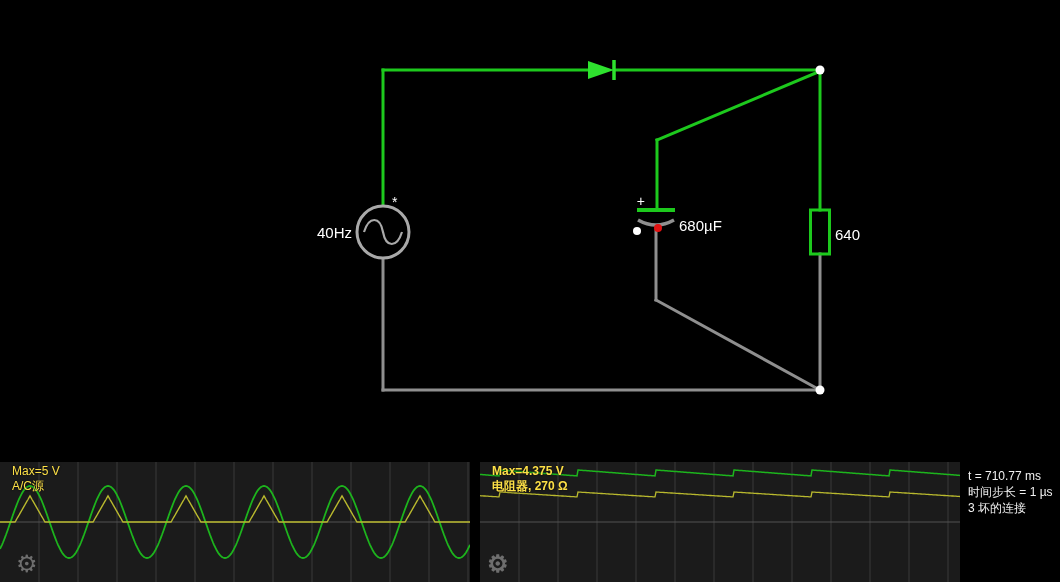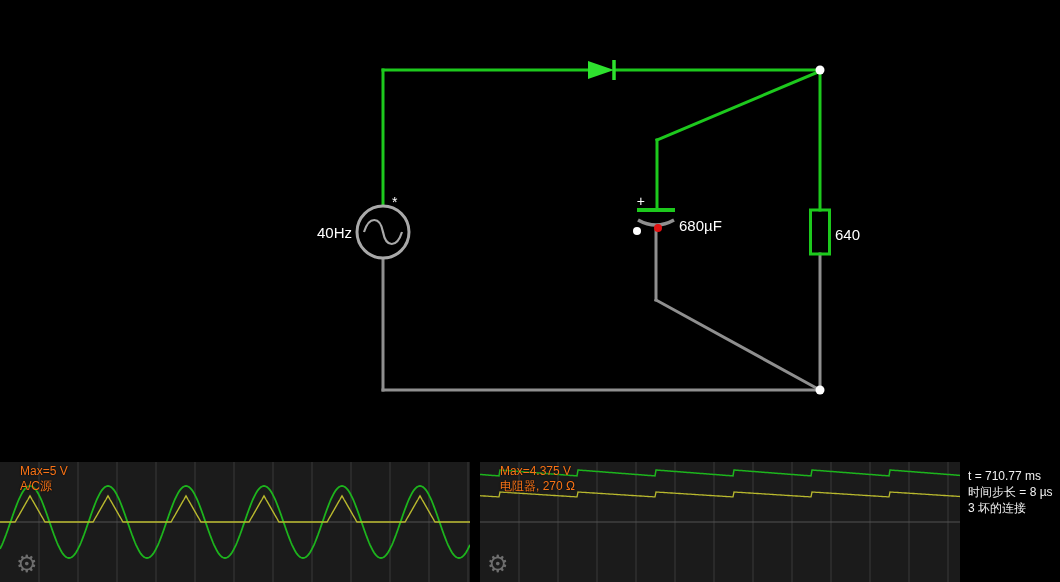--- a/index.html
+++ b/index.html
@@ -7,23 +7,23 @@
        font-family:"Liberation Sans",sans-serif;}
   svg text{font-family:"Liberation Sans",sans-serif;}
   .circuit{position:absolute;top:0;left:0;}
   .wire-active{stroke:var(--active);stroke-width:3;fill:none;stroke-linecap:square;}
   .wire-neutral{stroke:var(--neutral);stroke-width:3;fill:none;stroke-linecap:square;}
   .comp-label{fill:var(--label);font-size:15px;}
   .small-mark{fill:var(--label);font-size:14px;}
   .scope-row{position:absolute;top:462px;left:0;width:1060px;height:120px;background:#000;}
   .scope{position:absolute;top:0;height:120px;background:#1b1b1b;}
   .scope-left{left:0;width:470px;}
-  .scope-right{left:480px;width:480px;}
+  .scope-right{left:480px;width:480px;font-weight:bold;}
   .scope svg{position:absolute;top:0;left:0;}
-  .scope-label{position:absolute;top:2px;left:20px;color:#f97316;font-size:12px;line-height:15px;
+  .scope-label{position:absolute;top:2px;left:12px;color:#fde047;font-size:12px;line-height:15px;
                white-space:pre;pointer-events:none;text-shadow:0 0 2px #000;}
   .gear{position:absolute;top:90px;color:#6e6e6e;font-size:24px;line-height:24px;cursor:pointer;}
   .gear-left{left:16px;}
   .gear-right{left:7px;}
   .scope-info{position:absolute;top:0;left:960px;width:100px;height:120px;background:#000;
               color:#f2f2f2;font-size:12px;line-height:16px;padding-top:6px;box-sizing:border-box;
               padding-left:8px;white-space:nowrap;}
 </style>
 </head>
 <body>
@@ -117,18 +117,18 @@
           <line x1="0" y1="60" x2="480" y2="60" stroke="#525252" stroke-width="1"></line>
           <polyline points="0,12.5 1,12.5 2,12.6 3,12.7 4,12.8 5,12.8 6,12.9 7,13.0 8,13.1 9,13.2 10,13.2 11,13.3 12,13.4 13,13.5 14,13.5 15,13.6 16,13.7 17,13.8 18,13.8 19,13.9 20,8.0 21,8.1 22,8.2 23,8.2 24,8.3 25,8.4 26,8.5 27,8.5 28,8.6 29,8.7 30,8.8 31,8.8 32,8.9 33,9.0 34,9.1 35,9.2 36,9.2 37,9.3 38,9.4 39,9.5 40,9.5 41,9.6 42,9.7 43,9.8 44,9.8 45,9.9 46,10.0 47,10.1 48,10.2 49,10.2 50,10.3 51,10.4 52,10.5 53,10.5 54,10.6 55,10.7 56,10.8 57,10.8 58,10.9 59,11.0 60,11.1 61,11.2 62,11.2 63,11.3 64,11.4 65,11.5 66,11.5 67,11.6 68,11.7 69,11.8 70,11.8 71,11.9 72,12.0 73,12.1 74,12.2 75,12.2 76,12.3 77,12.4 78,12.5 79,12.5 80,12.6 81,12.7 82,12.8 83,12.8 84,12.9 85,13.0 86,13.1 87,13.2 88,13.2 89,13.3 90,13.4 91,13.5 92,13.5 93,13.6 94,13.7 95,13.8 96,13.8 97,13.9 98,8.0 99,8.1 100,8.2 101,8.2 102,8.3 103,8.4 104,8.5 105,8.5 106,8.6 107,8.7 108,8.8 109,8.8 110,8.9 111,9.0 112,9.1 113,9.2 114,9.2 115,9.3 116,9.4 117,9.5 118,9.5 119,9.6 120,9.7 121,9.8 122,9.8 123,9.9 124,10.0 125,10.1 126,10.2 127,10.2 128,10.3 129,10.4 130,10.5 131,10.5 132,10.6 133,10.7 134,10.8 135,10.8 136,10.9 137,11.0 138,11.1 139,11.2 140,11.2 141,11.3 142,11.4 143,11.5 144,11.5 145,11.6 146,11.7 147,11.8 148,11.8 149,11.9 150,12.0 151,12.1 152,12.2 153,12.2 154,12.3 155,12.4 156,12.5 157,12.5 158,12.6 159,12.7 160,12.8 161,12.8 162,12.9 163,13.0 164,13.1 165,13.2 166,13.2 167,13.3 168,13.4 169,13.5 170,13.5 171,13.6 172,13.7 173,13.8 174,13.8 175,13.9 176,8.0 177,8.1 178,8.2 179,8.2 180,8.3 181,8.4 182,8.5 183,8.5 184,8.6 185,8.7 186,8.8 187,8.8 188,8.9 189,9.0 190,9.1 191,9.2 192,9.2 193,9.3 194,9.4 195,9.5 196,9.5 197,9.6 198,9.7 199,9.8 200,9.8 201,9.9 202,10.0 203,10.1 204,10.2 205,10.2 206,10.3 207,10.4 208,10.5 209,10.5 210,10.6 211,10.7 212,10.8 213,10.8 214,10.9 215,11.0 216,11.1 217,11.2 218,11.2 219,11.3 220,11.4 221,11.5 222,11.5 223,11.6 224,11.7 225,11.8 226,11.8 227,11.9 228,12.0 229,12.1 230,12.2 231,12.2 232,12.3 233,12.4 234,12.5 235,12.5 236,12.6 237,12.7 238,12.8 239,12.8 240,12.9 241,13.0 242,13.1 243,13.2 244,13.2 245,13.3 246,13.4 247,13.5 248,13.5 249,13.6 250,13.7 251,13.8 252,13.8 253,13.9 254,8.0 255,8.1 256,8.2 257,8.2 258,8.3 259,8.4 260,8.5 261,8.5 262,8.6 263,8.7 264,8.8 265,8.8 266,8.9 267,9.0 268,9.1 269,9.2 270,9.2 271,9.3 272,9.4 273,9.5 274,9.5 275,9.6 276,9.7 277,9.8 278,9.8 279,9.9 280,10.0 281,10.1 282,10.2 283,10.2 284,10.3 285,10.4 286,10.5 287,10.5 288,10.6 289,10.7 290,10.8 291,10.8 292,10.9 293,11.0 294,11.1 295,11.2 296,11.2 297,11.3 298,11.4 299,11.5 300,11.5 301,11.6 302,11.7 303,11.8 304,11.8 305,11.9 306,12.0 307,12.1 308,12.2 309,12.2 310,12.3 311,12.4 312,12.5 313,12.5 314,12.6 315,12.7 316,12.8 317,12.8 318,12.9 319,13.0 320,13.1 321,13.2 322,13.2 323,13.3 324,13.4 325,13.5 326,13.5 327,13.6 328,13.7 329,13.8 330,13.8 331,13.9 332,8.0 333,8.1 334,8.2 335,8.2 336,8.3 337,8.4 338,8.5 339,8.5 340,8.6 341,8.7 342,8.8 343,8.8 344,8.9 345,9.0 346,9.1 347,9.2 348,9.2 349,9.3 350,9.4 351,9.5 352,9.5 353,9.6 354,9.7 355,9.8 356,9.8 357,9.9 358,10.0 359,10.1 360,10.2 361,10.2 362,10.3 363,10.4 364,10.5 365,10.5 366,10.6 367,10.7 368,10.8 369,10.8 370,10.9 371,11.0 372,11.1 373,11.2 374,11.2 375,11.3 376,11.4 377,11.5 378,11.5 379,11.6 380,11.7 381,11.8 382,11.8 383,11.9 384,12.0 385,12.1 386,12.2 387,12.2 388,12.3 389,12.4 390,12.5 391,12.5 392,12.6 393,12.7 394,12.8 395,12.8 396,12.9 397,13.0 398,13.1 399,13.2 400,13.2 401,13.3 402,13.4 403,13.5 404,13.5 405,13.6 406,13.7 407,13.8 408,13.8 409,13.9 410,8.0 411,8.1 412,8.2 413,8.2 414,8.3 415,8.4 416,8.5 417,8.5 418,8.6 419,8.7 420,8.8 421,8.8 422,8.9 423,9.0 424,9.1 425,9.2 426,9.2 427,9.3 428,9.4 429,9.5 430,9.5 431,9.6 432,9.7 433,9.8 434,9.8 435,9.9 436,10.0 437,10.1 438,10.2 439,10.2 440,10.3 441,10.4 442,10.5 443,10.5 444,10.6 445,10.7 446,10.8 447,10.8 448,10.9 449,11.0 450,11.1 451,11.2 452,11.2 453,11.3 454,11.4 455,11.5 456,11.5 457,11.6 458,11.7 459,11.8 460,11.8 461,11.9 462,12.0 463,12.1 464,12.2 465,12.2 466,12.3 467,12.4 468,12.5 469,12.5 470,12.6 471,12.7 472,12.8 473,12.8 474,12.9 475,13.0 476,13.1 477,13.2 478,13.2 479,13.3 480,13.4 " fill="none" stroke="#1db41d" stroke-width="1.5"></polyline>
           <polyline points="0,33.7 1,33.8 2,33.8 3,33.9 4,34.0 5,34.0 6,34.1 7,34.2 8,34.2 9,34.3 10,34.4 11,34.4 12,34.5 13,34.6 14,34.6 15,34.7 16,34.7 17,34.8 18,34.9 19,34.9 20,30.0 21,30.1 22,30.1 23,30.2 24,30.3 25,30.3 26,30.4 27,30.4 28,30.5 29,30.6 30,30.6 31,30.7 32,30.8 33,30.8 34,30.9 35,31.0 36,31.0 37,31.1 38,31.2 39,31.2 40,31.3 41,31.3 42,31.4 43,31.5 44,31.5 45,31.6 46,31.7 47,31.7 48,31.8 49,31.9 50,31.9 51,32.0 52,32.1 53,32.1 54,32.2 55,32.2 56,32.3 57,32.4 58,32.4 59,32.5 60,32.6 61,32.6 62,32.7 63,32.8 64,32.8 65,32.9 66,32.9 67,33.0 68,33.1 69,33.1 70,33.2 71,33.3 72,33.3 73,33.4 74,33.5 75,33.5 76,33.6 77,33.7 78,33.7 79,33.8 80,33.8 81,33.9 82,34.0 83,34.0 84,34.1 85,34.2 86,34.2 87,34.3 88,34.4 89,34.4 90,34.5 91,34.6 92,34.6 93,34.7 94,34.7 95,34.8 96,34.9 97,34.9 98,30.0 99,30.1 100,30.1 101,30.2 102,30.3 103,30.3 104,30.4 105,30.4 106,30.5 107,30.6 108,30.6 109,30.7 110,30.8 111,30.8 112,30.9 113,31.0 114,31.0 115,31.1 116,31.2 117,31.2 118,31.3 119,31.3 120,31.4 121,31.5 122,31.5 123,31.6 124,31.7 125,31.7 126,31.8 127,31.9 128,31.9 129,32.0 130,32.1 131,32.1 132,32.2 133,32.2 134,32.3 135,32.4 136,32.4 137,32.5 138,32.6 139,32.6 140,32.7 141,32.8 142,32.8 143,32.9 144,32.9 145,33.0 146,33.1 147,33.1 148,33.2 149,33.3 150,33.3 151,33.4 152,33.5 153,33.5 154,33.6 155,33.7 156,33.7 157,33.8 158,33.8 159,33.9 160,34.0 161,34.0 162,34.1 163,34.2 164,34.2 165,34.3 166,34.4 167,34.4 168,34.5 169,34.6 170,34.6 171,34.7 172,34.7 173,34.8 174,34.9 175,34.9 176,30.0 177,30.1 178,30.1 179,30.2 180,30.3 181,30.3 182,30.4 183,30.4 184,30.5 185,30.6 186,30.6 187,30.7 188,30.8 189,30.8 190,30.9 191,31.0 192,31.0 193,31.1 194,31.2 195,31.2 196,31.3 197,31.3 198,31.4 199,31.5 200,31.5 201,31.6 202,31.7 203,31.7 204,31.8 205,31.9 206,31.9 207,32.0 208,32.1 209,32.1 210,32.2 211,32.2 212,32.3 213,32.4 214,32.4 215,32.5 216,32.6 217,32.6 218,32.7 219,32.8 220,32.8 221,32.9 222,32.9 223,33.0 224,33.1 225,33.1 226,33.2 227,33.3 228,33.3 229,33.4 230,33.5 231,33.5 232,33.6 233,33.7 234,33.7 235,33.8 236,33.8 237,33.9 238,34.0 239,34.0 240,34.1 241,34.2 242,34.2 243,34.3 244,34.4 245,34.4 246,34.5 247,34.6 248,34.6 249,34.7 250,34.7 251,34.8 252,34.9 253,34.9 254,30.0 255,30.1 256,30.1 257,30.2 258,30.3 259,30.3 260,30.4 261,30.4 262,30.5 263,30.6 264,30.6 265,30.7 266,30.8 267,30.8 268,30.9 269,31.0 270,31.0 271,31.1 272,31.2 273,31.2 274,31.3 275,31.3 276,31.4 277,31.5 278,31.5 279,31.6 280,31.7 281,31.7 282,31.8 283,31.9 284,31.9 285,32.0 286,32.1 287,32.1 288,32.2 289,32.2 290,32.3 291,32.4 292,32.4 293,32.5 294,32.6 295,32.6 296,32.7 297,32.8 298,32.8 299,32.9 300,32.9 301,33.0 302,33.1 303,33.1 304,33.2 305,33.3 306,33.3 307,33.4 308,33.5 309,33.5 310,33.6 311,33.7 312,33.7 313,33.8 314,33.8 315,33.9 316,34.0 317,34.0 318,34.1 319,34.2 320,34.2 321,34.3 322,34.4 323,34.4 324,34.5 325,34.6 326,34.6 327,34.7 328,34.7 329,34.8 330,34.9 331,34.9 332,30.0 333,30.1 334,30.1 335,30.2 336,30.3 337,30.3 338,30.4 339,30.4 340,30.5 341,30.6 342,30.6 343,30.7 344,30.8 345,30.8 346,30.9 347,31.0 348,31.0 349,31.1 350,31.2 351,31.2 352,31.3 353,31.3 354,31.4 355,31.5 356,31.5 357,31.6 358,31.7 359,31.7 360,31.8 361,31.9 362,31.9 363,32.0 364,32.1 365,32.1 366,32.2 367,32.2 368,32.3 369,32.4 370,32.4 371,32.5 372,32.6 373,32.6 374,32.7 375,32.8 376,32.8 377,32.9 378,32.9 379,33.0 380,33.1 381,33.1 382,33.2 383,33.3 384,33.3 385,33.4 386,33.5 387,33.5 388,33.6 389,33.7 390,33.7 391,33.8 392,33.8 393,33.9 394,34.0 395,34.0 396,34.1 397,34.2 398,34.2 399,34.3 400,34.4 401,34.4 402,34.5 403,34.6 404,34.6 405,34.7 406,34.7 407,34.8 408,34.9 409,34.9 410,30.0 411,30.1 412,30.1 413,30.2 414,30.3 415,30.3 416,30.4 417,30.4 418,30.5 419,30.6 420,30.6 421,30.7 422,30.8 423,30.8 424,30.9 425,31.0 426,31.0 427,31.1 428,31.2 429,31.2 430,31.3 431,31.3 432,31.4 433,31.5 434,31.5 435,31.6 436,31.7 437,31.7 438,31.8 439,31.9 440,31.9 441,32.0 442,32.1 443,32.1 444,32.2 445,32.2 446,32.3 447,32.4 448,32.4 449,32.5 450,32.6 451,32.6 452,32.7 453,32.8 454,32.8 455,32.9 456,32.9 457,33.0 458,33.1 459,33.1 460,33.2 461,33.3 462,33.3 463,33.4 464,33.5 465,33.5 466,33.6 467,33.7 468,33.7 469,33.8 470,33.8 471,33.9 472,34.0 473,34.0 474,34.1 475,34.2 476,34.2 477,34.3 478,34.4 479,34.4 480,34.5 " fill="none" stroke="#b9b92e" stroke-width="1.3"></polyline>
         </svg>
       <div class="scope-label"><span>Max=4.375 V</span><br><span>电阻器, 270 Ω</span></div>
       <div class="gear gear-right">⚙</div>
     </div>
 
     <div class="scope-info">
       <div>t = 710.77 ms</div>
-      <div>时间步长 = 8 µs</div>
+      <div>时间步长 = 1 µs</div>
       <div>3 坏的连接</div>
     </div>
 
   </div>
 </div>
 
 </body></html>

